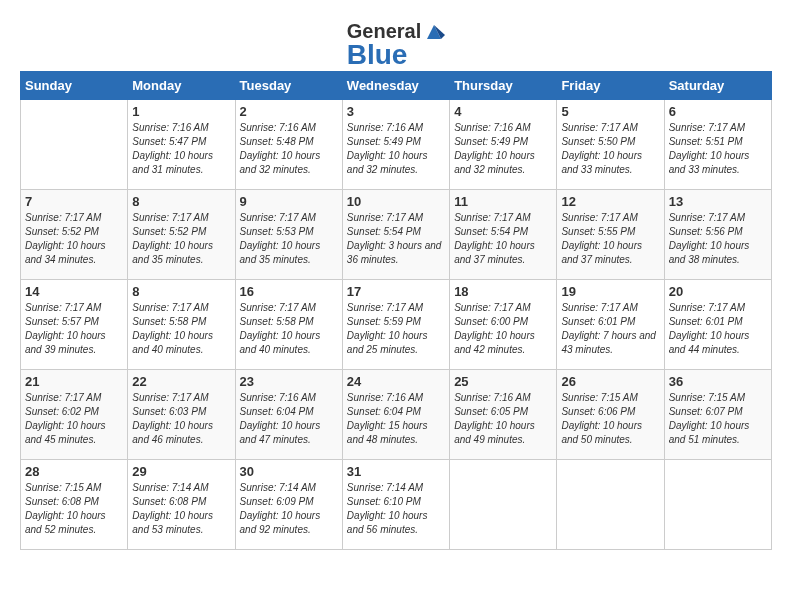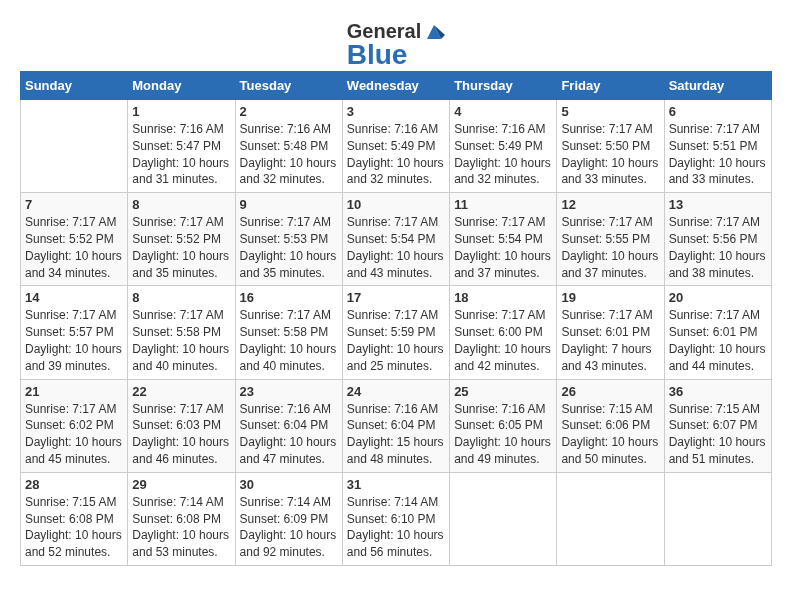--- a/index.html
+++ b/index.html
@@ -55,23 +55,24 @@
       height: 90px;
     }
     .day-num {
       font-size: 13px;
       font-weight: bold;
       color: #333;
       display: block;
       margin-bottom: 2px;
     }
     .day-info {
-      font-size: 12px;
+      font-size: 10px;
       color: #333;
       line-height: 1.4;
+      font-style: italic;
     }
     .empty-cell {
       background: #f9f9f9;
     }
     tr:nth-child(even) td {
       background: #f9f9f9;
     }
     tr:nth-child(odd) td {
       background: #ffffff;
     }
@@ -182,21 +183,21 @@
           <span>Sunrise: 7:17 AM</span><br>
           <span>Sunset: 5:53 PM</span><br>
           <span>Daylight: 10 hours and 35 minutes.</span>
         </div>
       </td>
         <td>
         <span class="day-num">10</span>
         <div class="day-info">
           <span>Sunrise: 7:17 AM</span><br>
           <span>Sunset: 5:54 PM</span><br>
-          <span>Daylight: 10 hours and 43 minutes.</span>
+          <span>Daylight: 3 hours and 36 minutes.</span>
         </div>
       </td>
         <td>
         <span class="day-num">11</span>
         <div class="day-info">
           <span>Sunrise: 7:17 AM</span><br>
           <span>Sunset: 5:54 PM</span><br>
           <span>Daylight: 10 hours and 37 minutes.</span>
         </div>
       </td>

